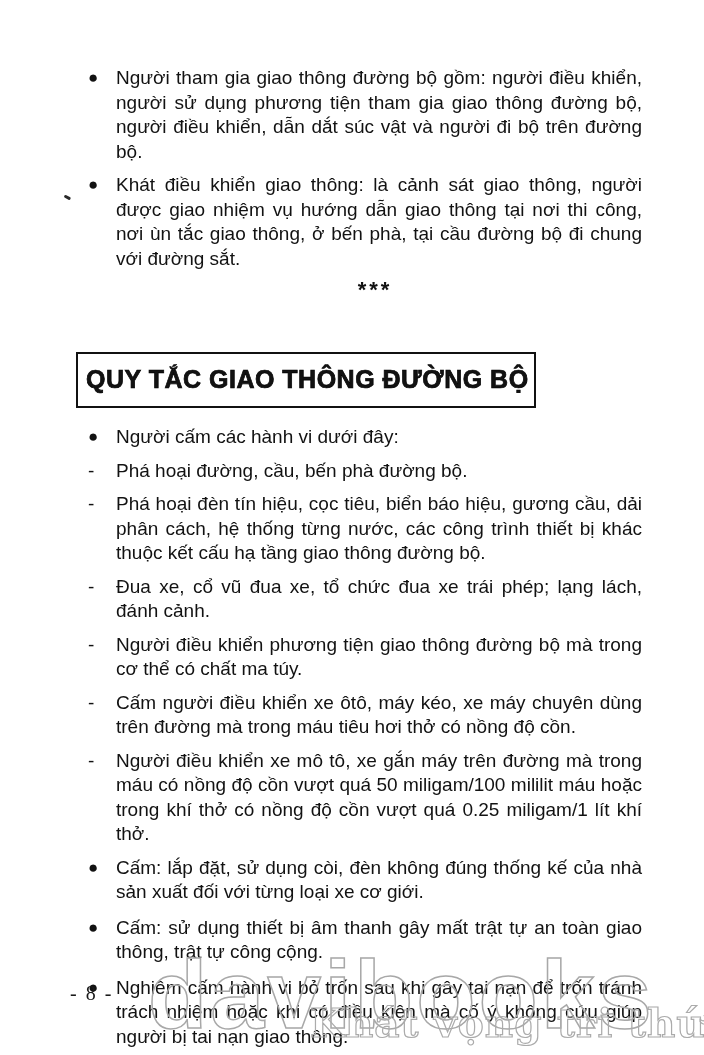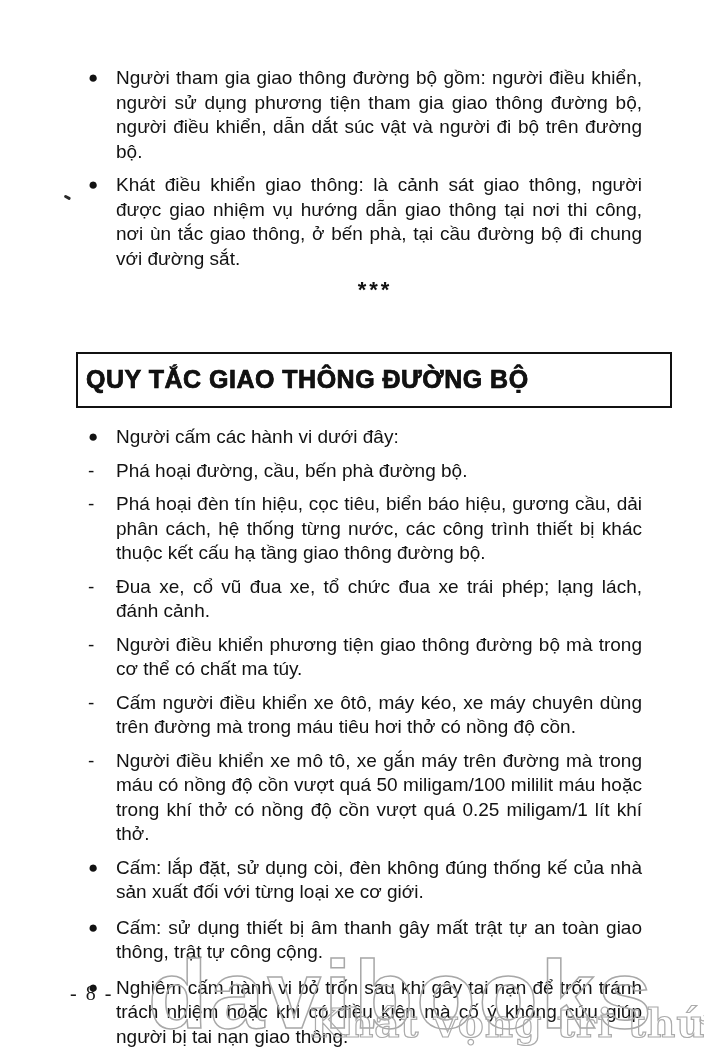--- a/index.html
+++ b/index.html
@@ -43,21 +43,21 @@
     text-align: center;
     font-size: 22px;
     font-weight: bold;
     letter-spacing: 3px;
     line-height: 20px;
     margin: 8px 0 0 20px;
     color: #111;
   }
   .title-box {
     margin: 52px 0 0 -12px;
-    width: 596px;
+    width: 460px;
     box-sizing: border-box;
     border: 2.5px solid #111;
     padding: 11px 8px 12px 8px;
   }
   .title-box .title-text {
     font-size: 25px;
     font-weight: bold;
     letter-spacing: 0.5px;
     -webkit-text-stroke: 0.7px #000;
     white-space: nowrap;

